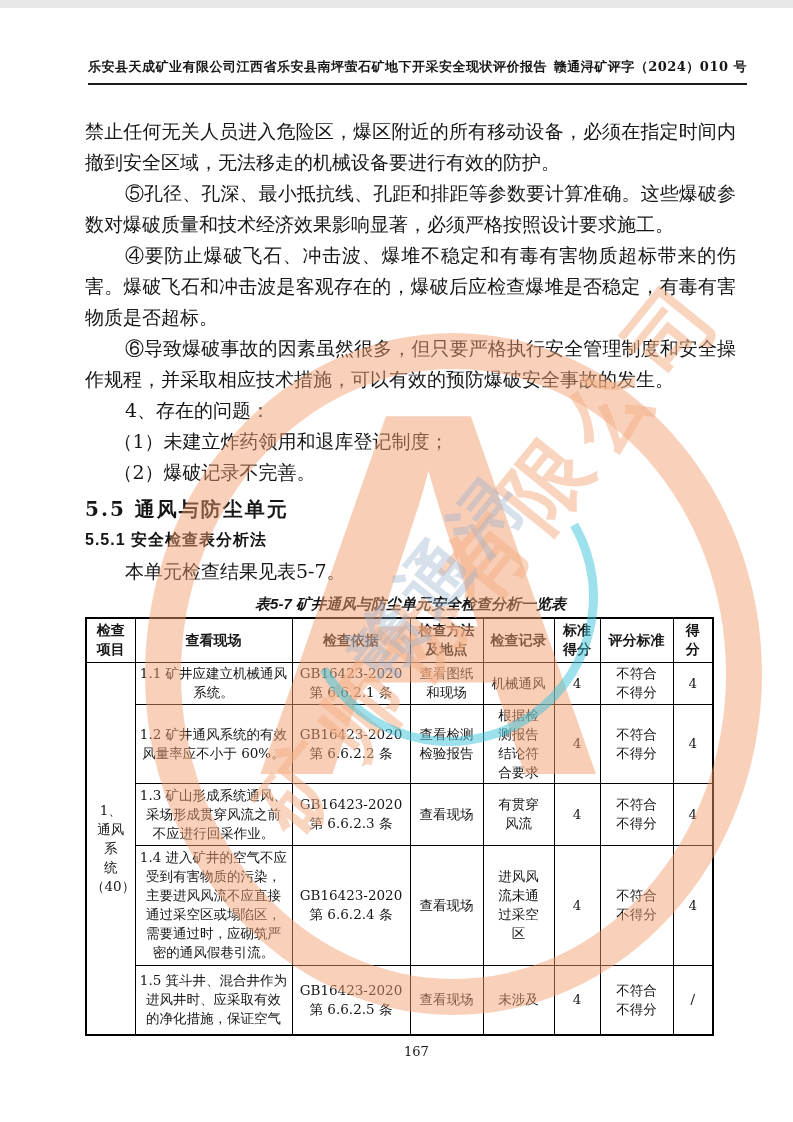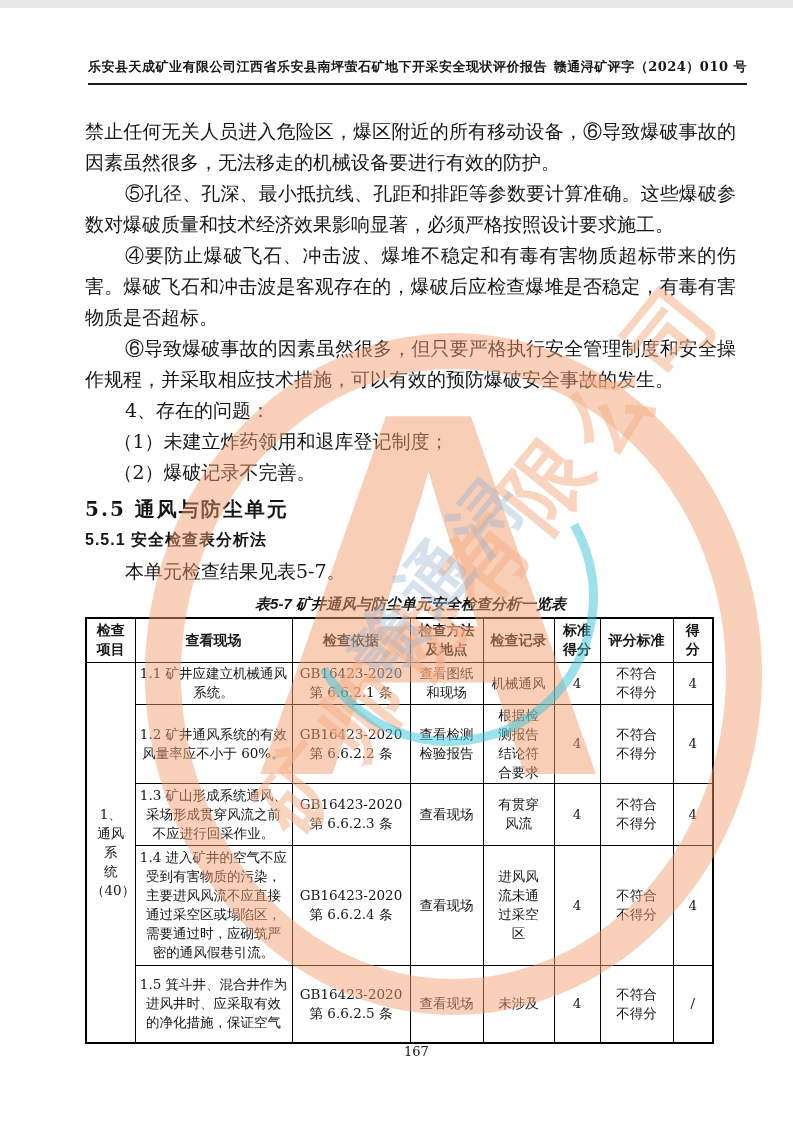--- a/index.html
+++ b/index.html
@@ -45,21 +45,21 @@
     vertical-align:middle; overflow:hidden;
   }
   table.chk th{
     font-family:"Liberation Sans","DejaVu Sans",sans-serif;
     font-weight:bold; font-size:14px; line-height:19px;
   }
   td.c-content{text-align:left;}
   .pre{white-space:pre-line;}
   tr.hrow{height:44px;}
   tr.r0{height:42px;} tr.r1{height:76px;} tr.r2{height:62px;}
-  tr.r3{height:120px;} tr.r4{height:78px;}
+  tr.r3{height:120px;} tr.r4{height:70px;}
   
   .footer{
     position:absolute; left:16px; right:0; top:1036px; text-align:center;
     font-size:13px; z-index:1;
   }
   
   .wm{position:absolute; inset:0; pointer-events:none; z-index:3;}
   .wm-ring{
     position:absolute; left:145px; top:325px; width:545px; height:610px;
     border:36px solid rgba(242,158,112,0.48); border-radius:50%;
@@ -91,21 +91,21 @@
 <body>
 
 <div class="page">
 
   <div class="hdr">
     <span>乐安县天成矿业有限公司江西省乐安县南坪萤石矿地下开采安全现状评价报告</span>
     <span>赣通浔矿评字（2024）010 号</span>
   </div>
 
   <div class="content">
-    <p>禁止任何无关人员进入危险区，爆区附近的所有移动设备，⑥导致爆破事故的因素虽然很多，无法移走的机械设备要进行有效的防护。</p>
+    <p>禁止任何无关人员进入危险区，爆区附近的所有移动设备，必须在指定时间内撤到安全区域，无法移走的机械设备要进行有效的防护。</p>
     <p class="ind">⑤孔径、孔深、最小抵抗线、孔距和排距等参数要计算准确。这些爆破参数对爆破质量和技术经济效果影响显著，必须严格按照设计要求施工。</p>
     <p class="ind">④要防止爆破飞石、冲击波、爆堆不稳定和有毒有害物质超标带来的伤害。爆破飞石和冲击波是客观存在的，爆破后应检查爆堆是否稳定，有毒有害物质是否超标。</p>
     <p class="ind">⑥导致爆破事故的因素虽然很多，但只要严格执行安全管理制度和安全操作规程，并采取相应技术措施，可以有效的预防爆破安全事故的发生。</p>
     <p class="ind">4、存在的问题：</p>
     <p class="ind15">（1）未建立炸药领用和退库登记制度；</p>
     <p class="ind15">（2）爆破记录不完善。</p>
 
     <h2 class="sec">5.5 通风与防尘单元</h2>
     <h3 class="subsec">5.5.1 安全检查表分析法</h3>
     <p class="ind">本单元检查结果见表5-7。</p>

